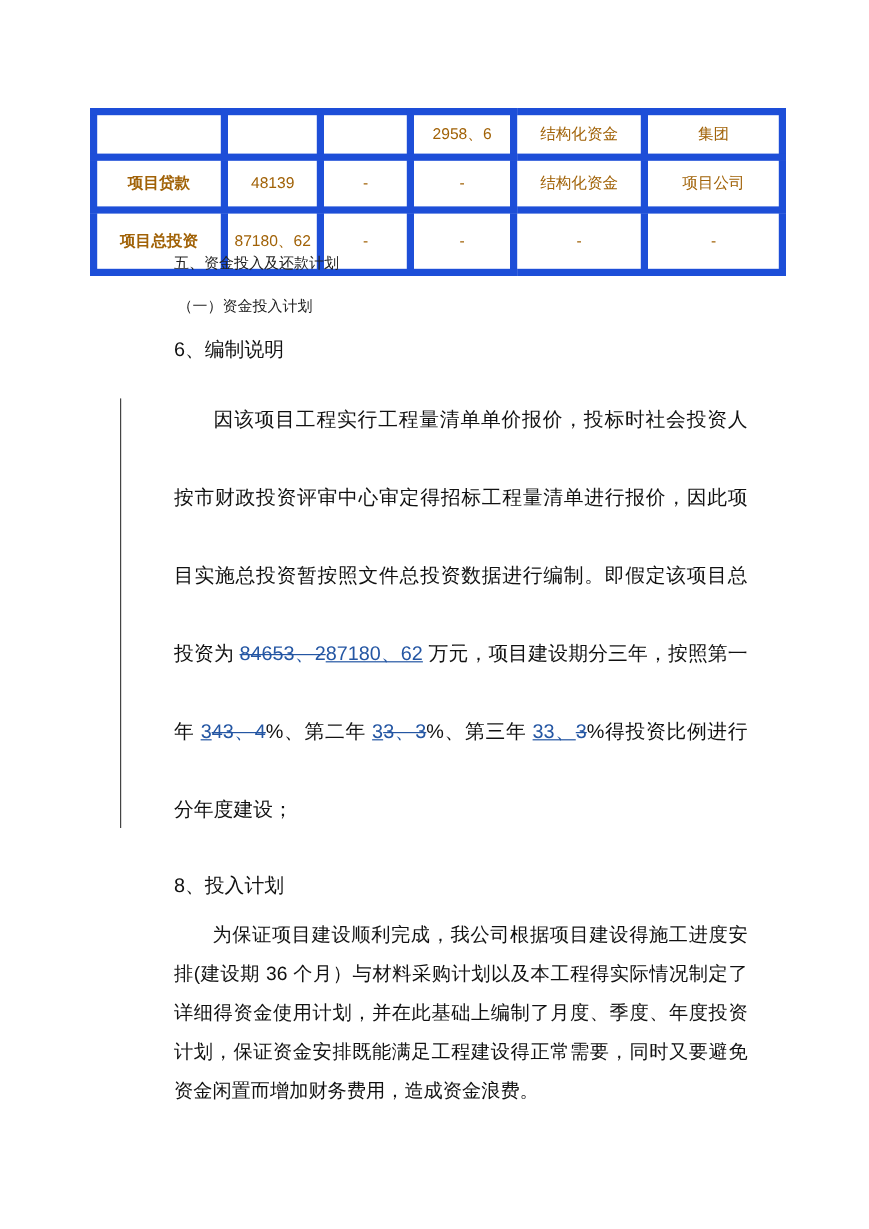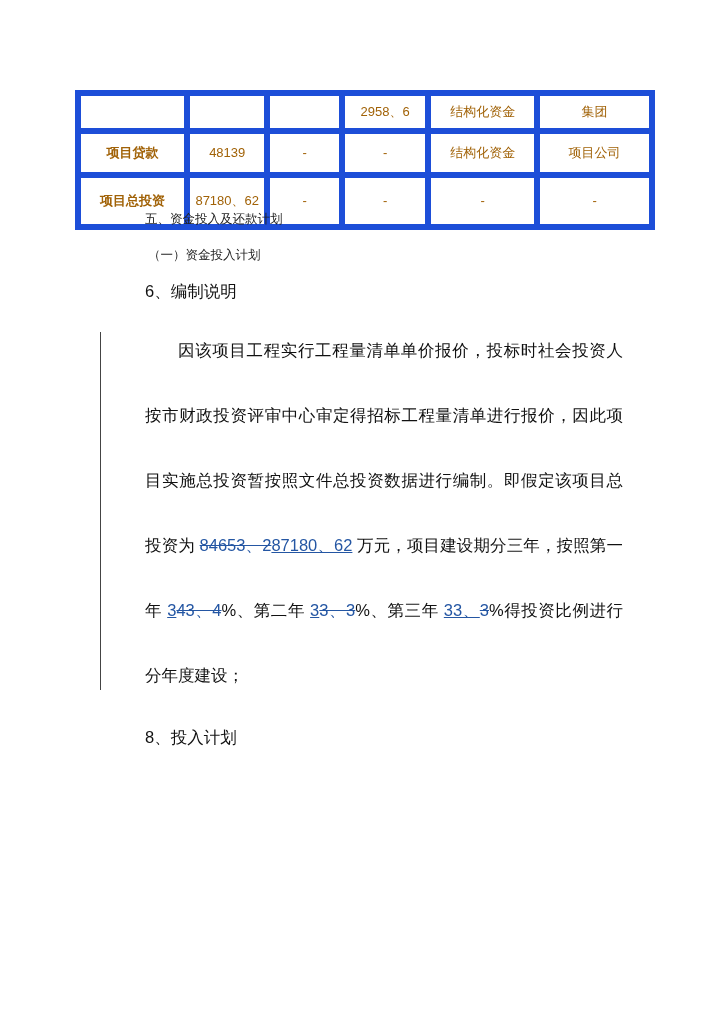--- a/index.html
+++ b/index.html
@@ -107,14 +107,15 @@
   <div class="h-small h1">五、资金投入及还款计划</div>
   <div class="h-small h2">（一）资金投入计划</div>
   <div class="h-num h3">6、编制说明</div>
 
   <div class="change-bar"></div>
 
   <div class="p1"><span class="seg-n">因该项目工程实行工程量清单单价报价，投标时社会投资人按市财政投资评审中心审定得招标工程量清单进行报价，因此项目实施总投资暂按照文件总投资数据进行编制。即假定该项目总投资为 </span><span class="seg-del">84653、2</span><span class="seg-ins">87180、62</span><span class="seg-n"> 万元，项目建设期分三年，按照第一年 </span><span class="seg-ins">3</span><span class="seg-del">43、4</span><span class="seg-n">%、第二年 </span><span class="seg-ins">3</span><span class="seg-del">3、3</span><span class="seg-n">%、第三年 </span><span class="seg-ins">33、</span><span class="seg-del">3</span><span class="seg-n">%得投资比例进行分年度建设；</span></div>
 
   <div class="h-num h4">8、投入计划</div>
 
+  <div class="p2">为保证项目建设顺利完成，我公司根据项目建设得施工进度安排(建设期 36 个月）与材料采购计划以及本工程得实际情况制定了详细得资金使用计划，并在此基础上编制了月度、季度、年度投资计划，保证资金安排既能满足工程建设得正常需要，同时又要避免资金闲置而增加财务费用，造成资金浪费。</div>
 
 </div>
 
 </body></html>

